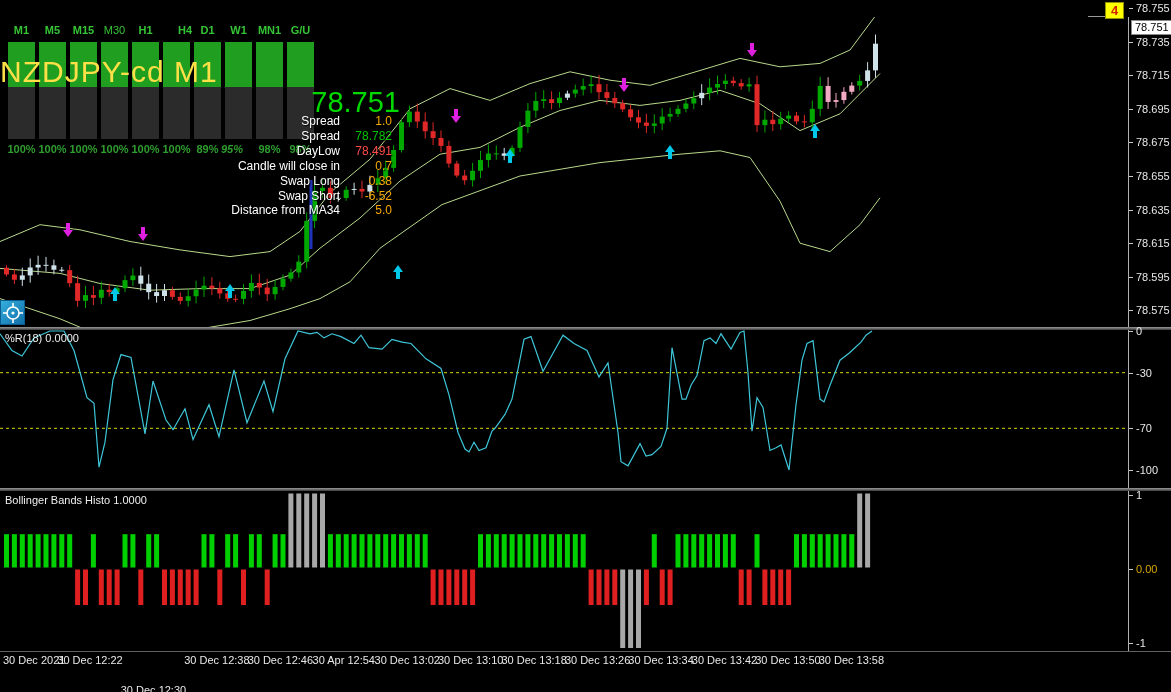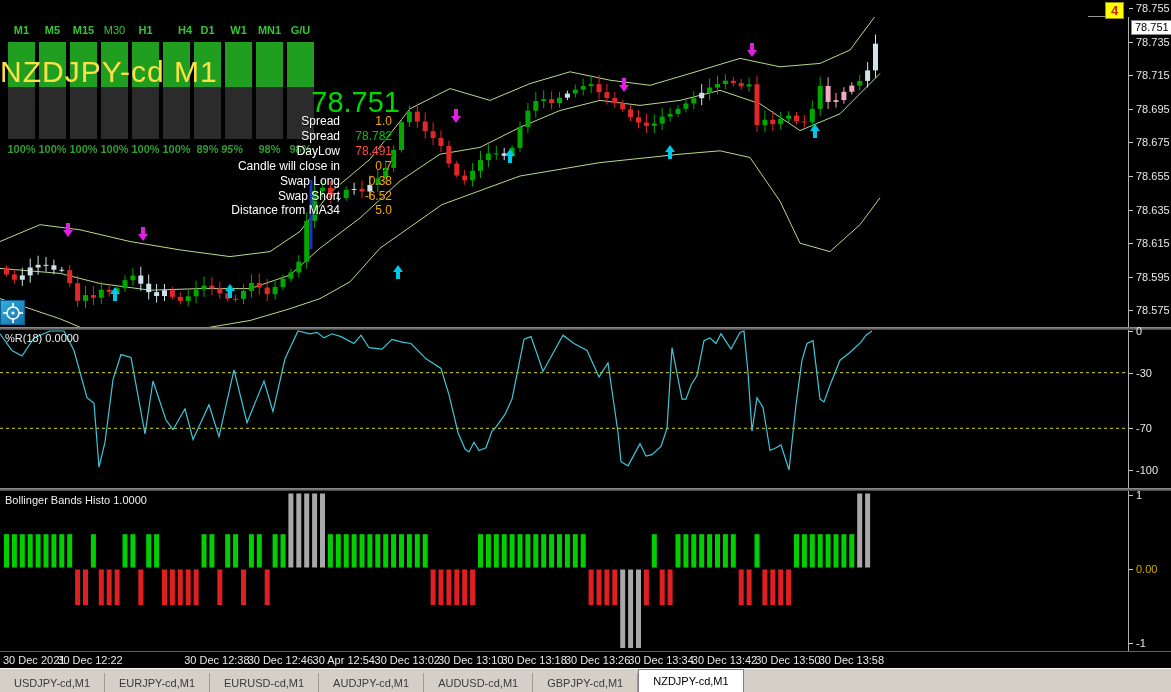--- a/index.html
+++ b/index.html
@@ -552,23 +552,14 @@
       <div class="xaxis-label" style="left: 407.25px; transform: translateX(-50%);">30 Dec 13:02</div>
       <div class="xaxis-label" style="left: 470.7px; transform: translateX(-50%);">30 Dec 13:10</div>
       <div class="xaxis-label" style="left: 534.15px; transform: translateX(-50%);">30 Dec 13:18</div>
       <div class="xaxis-label" style="left: 597.6px; transform: translateX(-50%);">30 Dec 13:26</div>
       <div class="xaxis-label" style="left: 661.05px; transform: translateX(-50%);">30 Dec 13:34</div>
       <div class="xaxis-label" style="left: 724.5px; transform: translateX(-50%);">30 Dec 13:42</div>
       <div class="xaxis-label" style="left: 787.95px; transform: translateX(-50%);">30 Dec 13:50</div>
       <div class="xaxis-label" style="left: 851.4px; transform: translateX(-50%);">30 Dec 13:58</div>
     </div>
 
-  <div id="tabbar" class="abs">
-      <div class="tab">USDJPY-cd,M1</div>
-      <div class="tab">EURJPY-cd,M1</div>
-      <div class="tab">EURUSD-cd,M1</div>
-      <div class="tab">AUDJPY-cd,M1</div>
-      <div class="tab">AUDUSD-cd,M1</div>
-      <div class="tab">GBPJPY-cd,M1</div>
-      <div class="tab active">NZDJPY-cd,M1</div>
-    </div>
 
 </div>
 
 </body></html>

